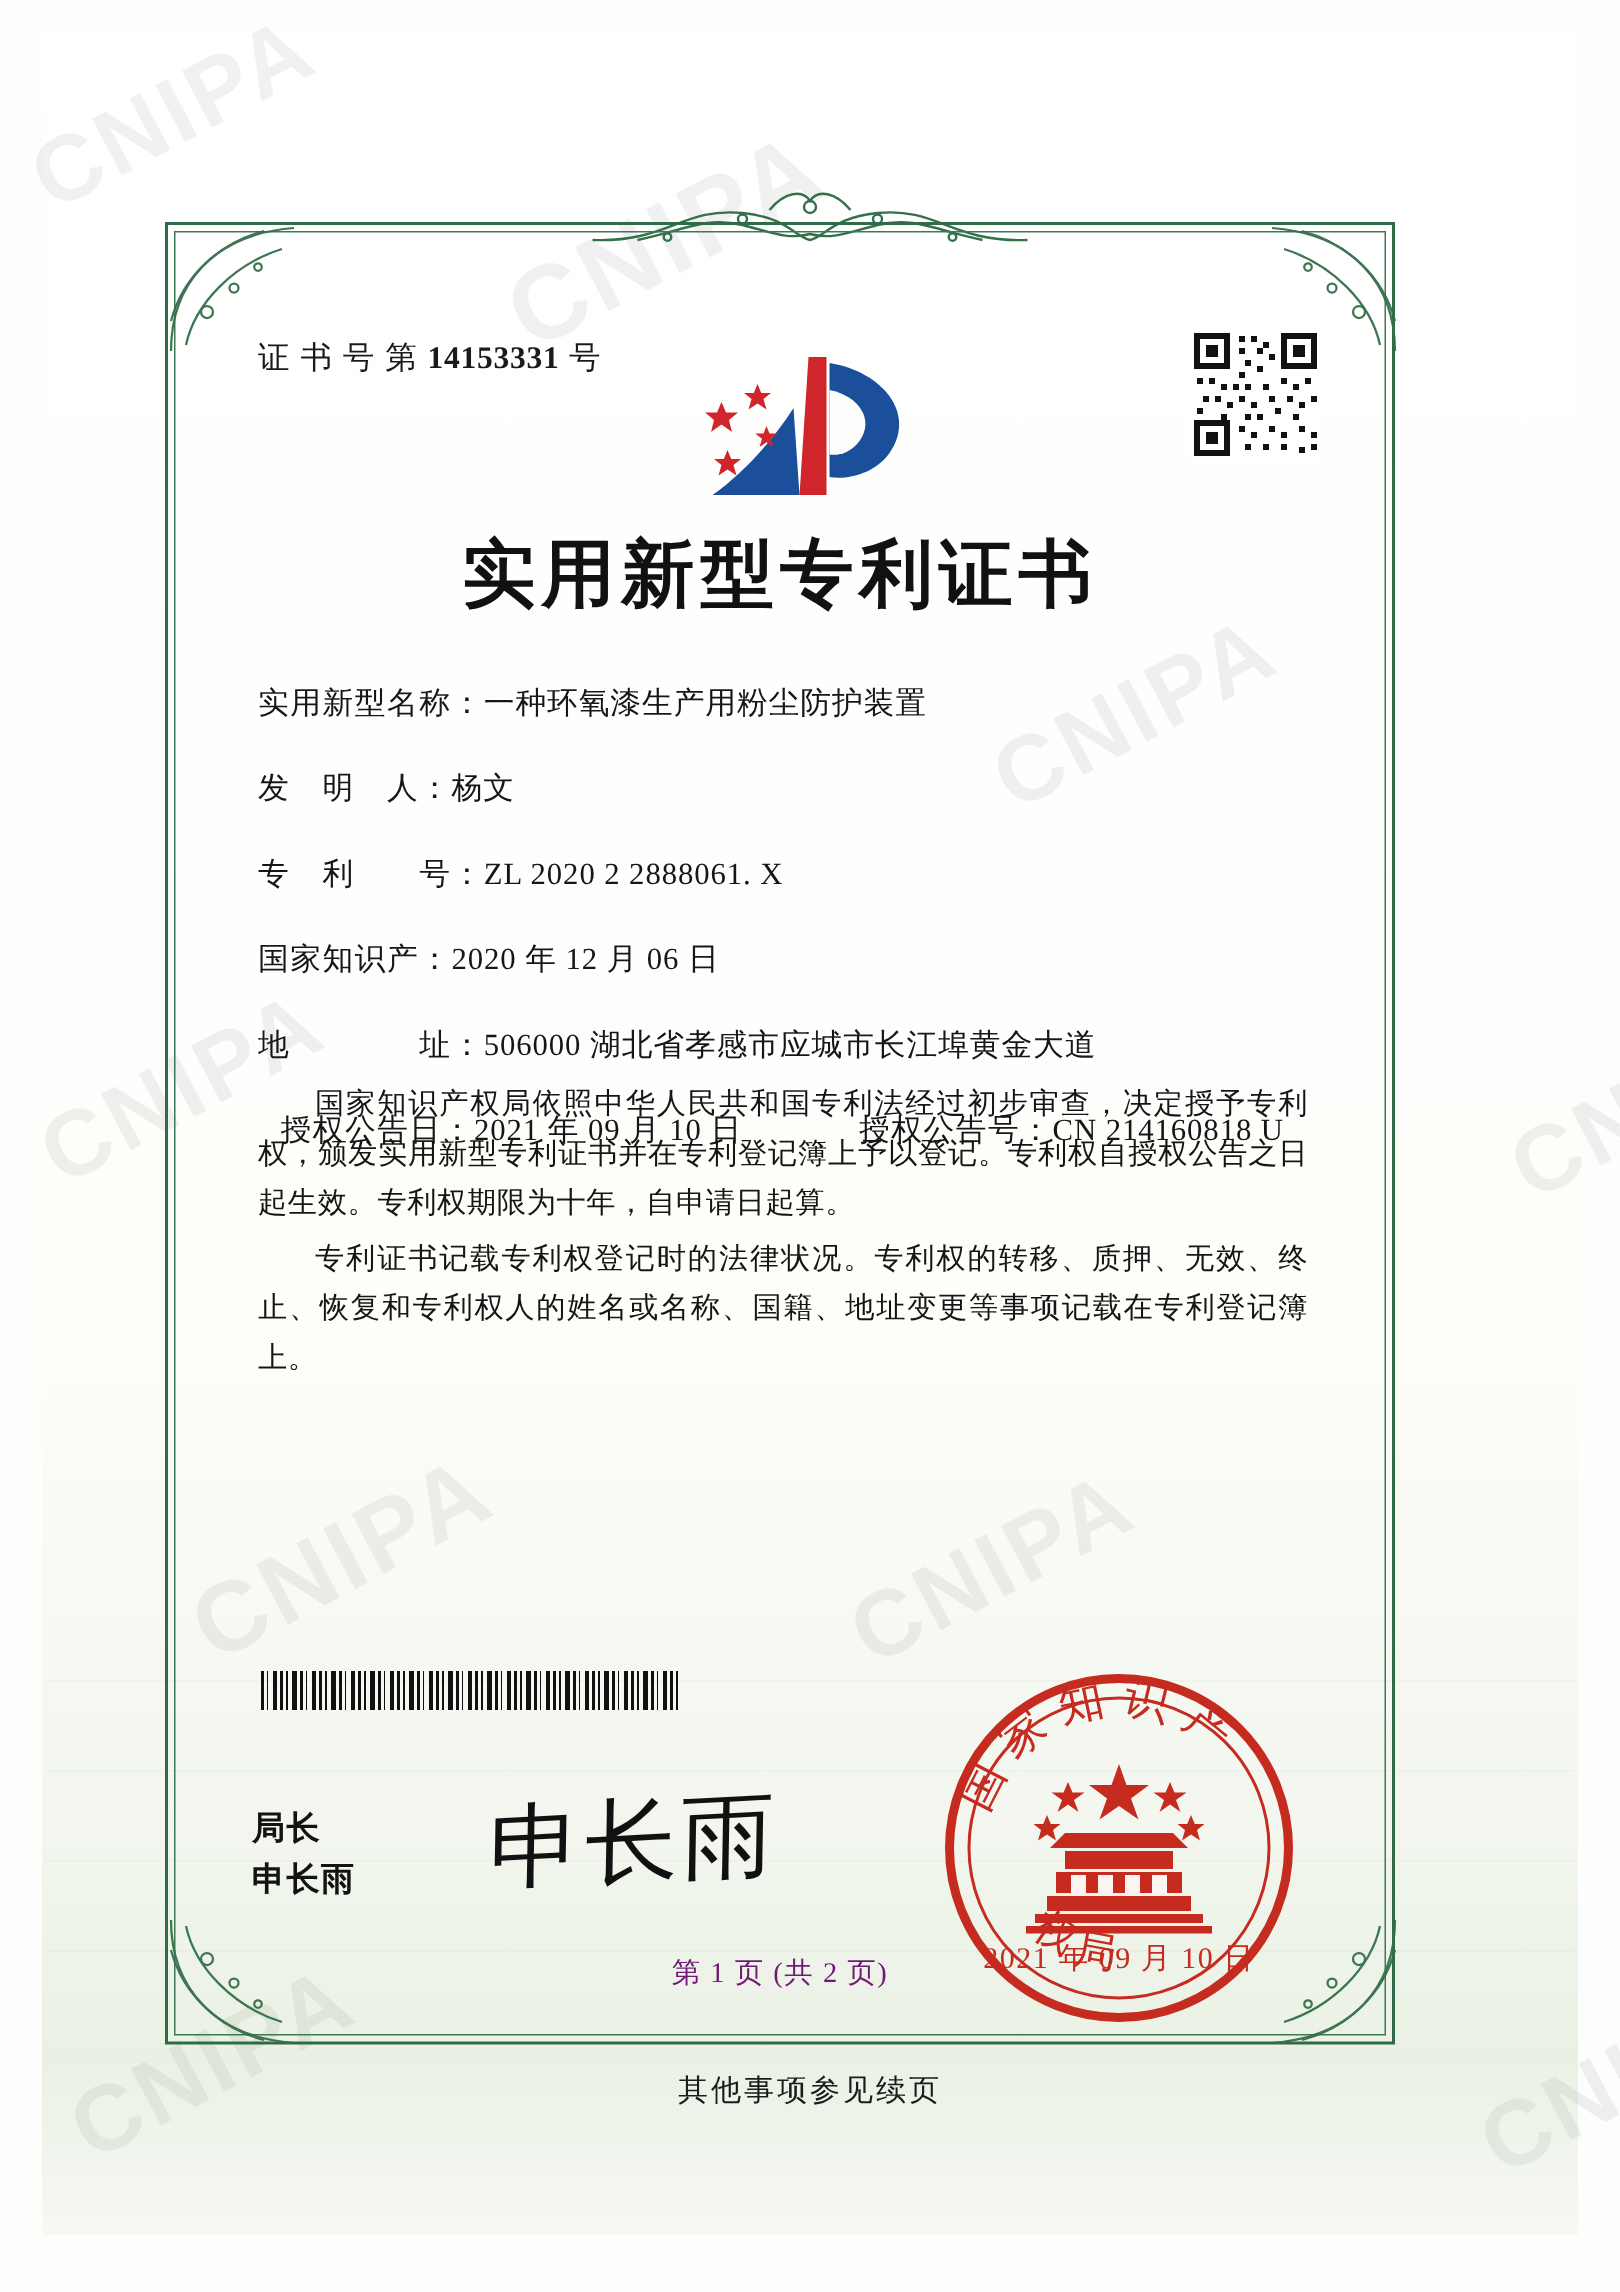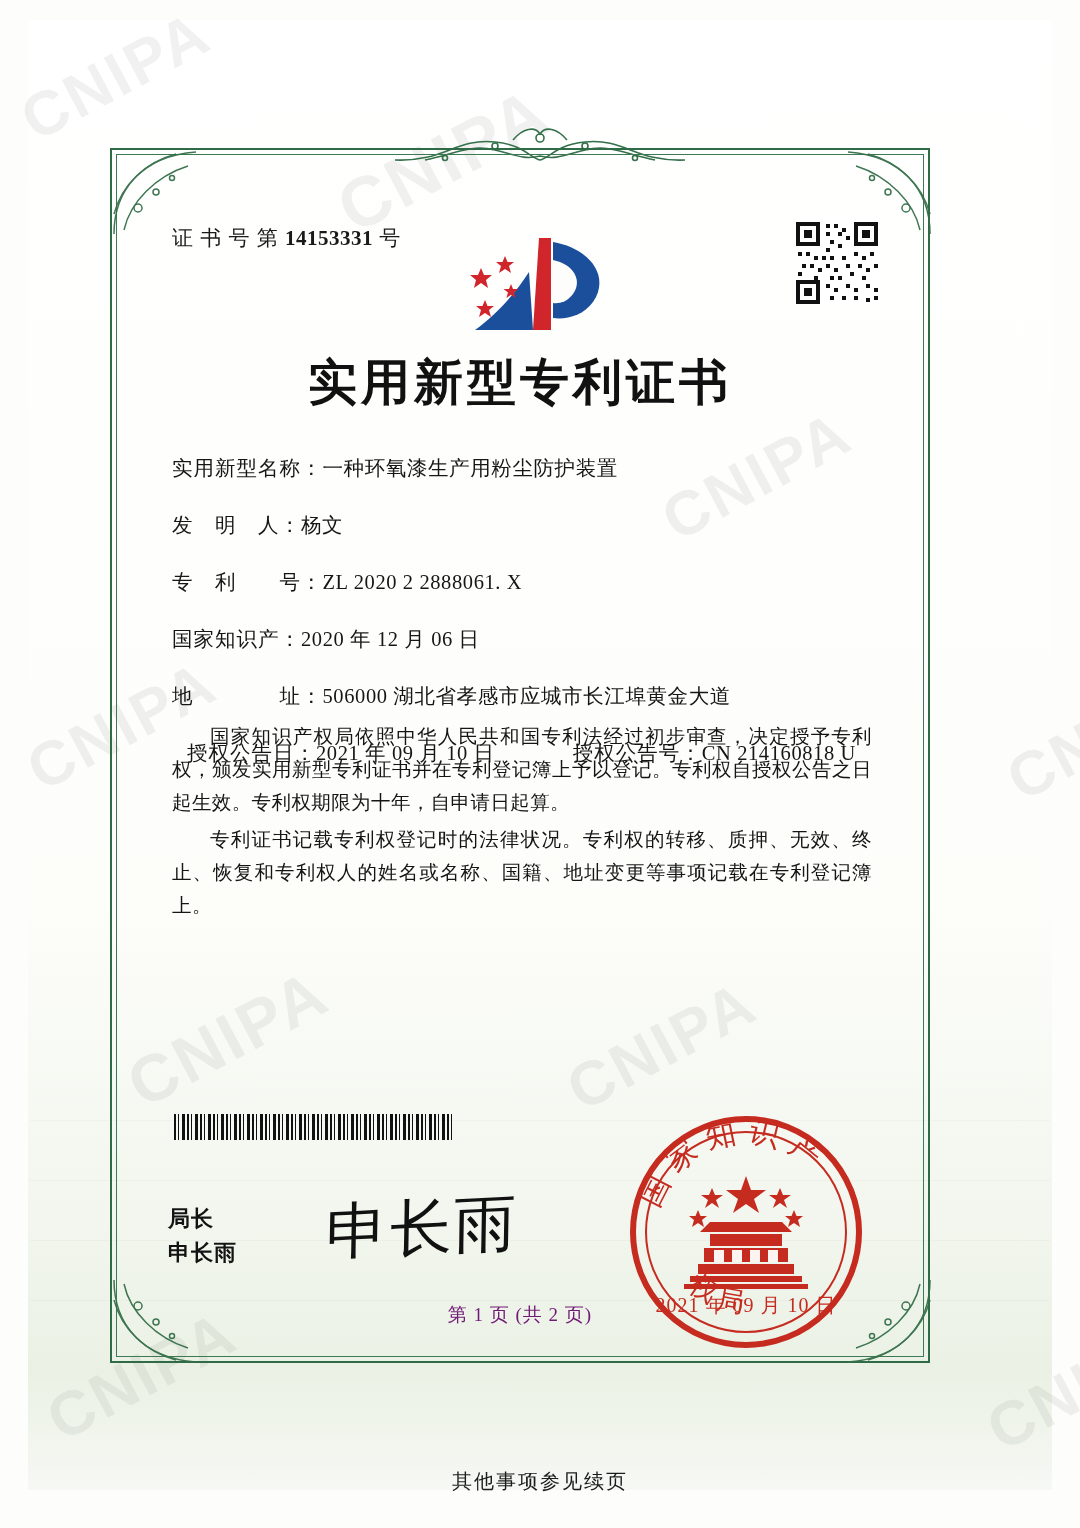--- a/index.html
+++ b/index.html
@@ -254,21 +254,21 @@
     left: 0; right: 0;
     top: 1148px;
     text-align: center;
     font-size: 19px;
     color: #701a75;
     letter-spacing: 1px;
   }
   .footer-note {
     position: absolute;
     left: 0; right: 0;
-    top: 1468px;
+    top: 1380px;
     text-align: center;
     font-size: 20px;
     color: #1b1b1b;
     letter-spacing: 2px;
   }
 </style>
 </head>
 <body>
 
 <div class="page">

